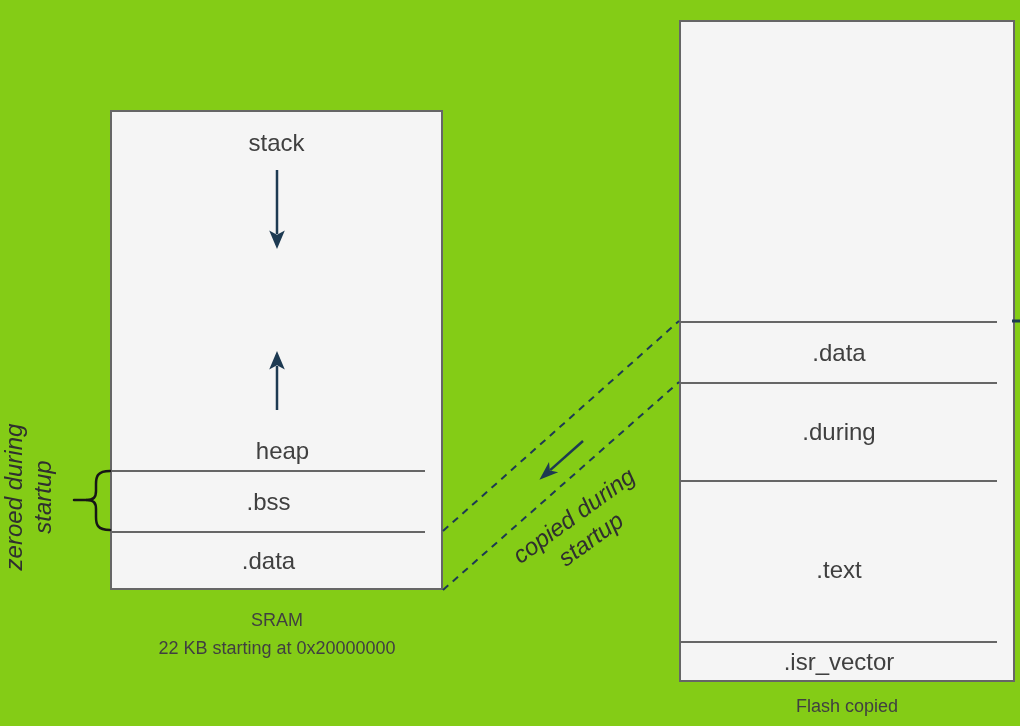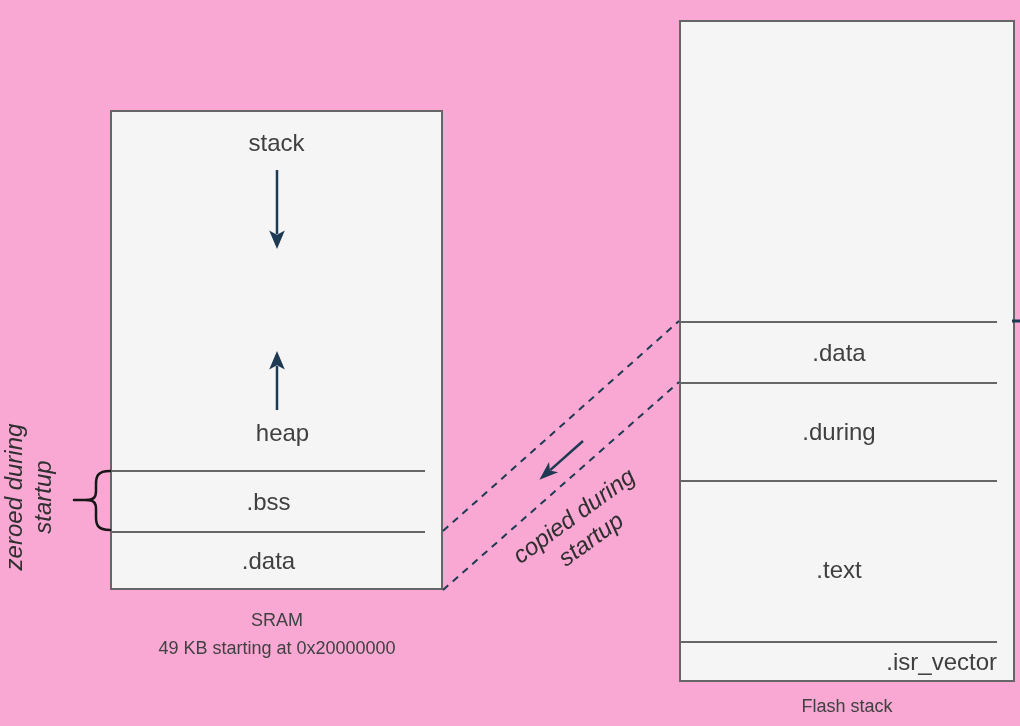--- a/index.html
+++ b/index.html
@@ -9,21 +9,21 @@
     --text: #404040;
     --annotation-text: #2f2f2f;
     --brace: #161616;
   }
   * { margin: 0; padding: 0; box-sizing: border-box; }
   body { background: #ffffff; }
   .canvas {
     position: relative;
     width: 1020px;
     height: 726px;
-    background: #f9a8d4;
+    background: #84cc16;
     font-family: "Liberation Sans", sans-serif;
     color: var(--text);
     overflow: hidden;
   }
   .box {
     position: absolute;
     background: var(--box-fill);
     border: 2px solid var(--box-border);
   }
   .sram-box  { left: 110px; top: 110px; width: 333px; height: 480px; }
@@ -38,31 +38,31 @@
     font-size: 24px;
     color: var(--text);
   }
   
   .sec-bss   { top: 358px; height: 61px; }
   .sec-sdata { top: 419px; bottom: 0; }
   
   .sec-fdata   { top: 299px; height: 61px; }
   .sec-frodata { top: 360px; height: 98px; }
   .sec-ftext   { top: 458px; height: 177px; }
-  .sec-fisr    { top: 619px; bottom: 0; justify-content: flex-end; }
+  .sec-fisr    { top: 619px; bottom: 0; }
   .inner-lbl {
     position: absolute;
     left: 0; right: 0;
     height: 30px;
     line-height: 30px;
     text-align: center;
     font-size: 24px;
   }
   .stack-lbl { top: 16px; }
-  .heap-lbl  { top: 306px; padding-left: 12px; }
+  .heap-lbl  { top: 324px; padding-left: 12px; }
   .caption {
     position: absolute;
     text-align: center;
     font-size: 18px;
     line-height: 28px;
     color: var(--text);
   }
   .sram-caption  { left: 60px;  top: 606px; width: 434px; }
   .flash-caption { left: 679px; top: 692px; width: 336px; }
   .annot {
@@ -107,40 +107,40 @@
     <div class="sec sec-bss">
       <span>.bss</span>
     </div>
     <div class="sec sec-sdata">
       <span>.data</span>
     </div>
   </div>
 
   <div class="caption sram-caption">
     <div>SRAM</div>
-    <div>49 KB starting at 0x20000000</div>
+    <div>22 KB starting at 0x20000000</div>
   </div>
 
   <div class="box flash-box">
     <div class="sec sec-fdata">
       <span>.data</span>
     </div>
     <div class="sec sec-frodata">
       <span>.during</span>
     </div>
     <div class="sec sec-ftext">
       <span>.text</span>
     </div>
     <div class="sec sec-fisr">
       <span>.isr_vector</span>
     </div>
   </div>
 
   <div class="caption flash-caption">
-    <div>Flash stack</div>
+    <div>Flash copied</div>
   </div>
 
   <div class="annot annot-zeroed">
     <div>zeroed during</div>
     <div>startup</div>
   </div>
 
   <div class="annot annot-copied">
     <div>copied during</div>
     <div>startup</div>

